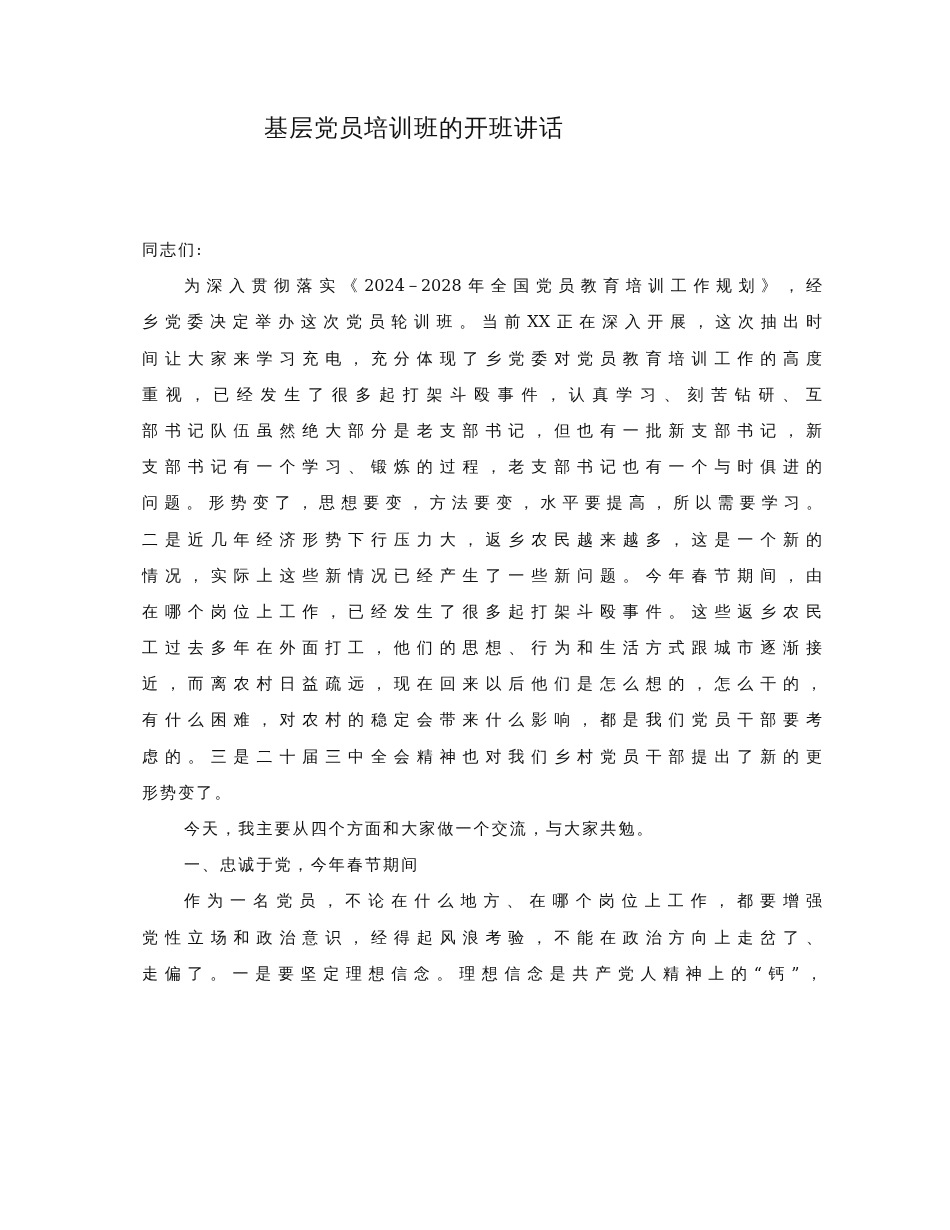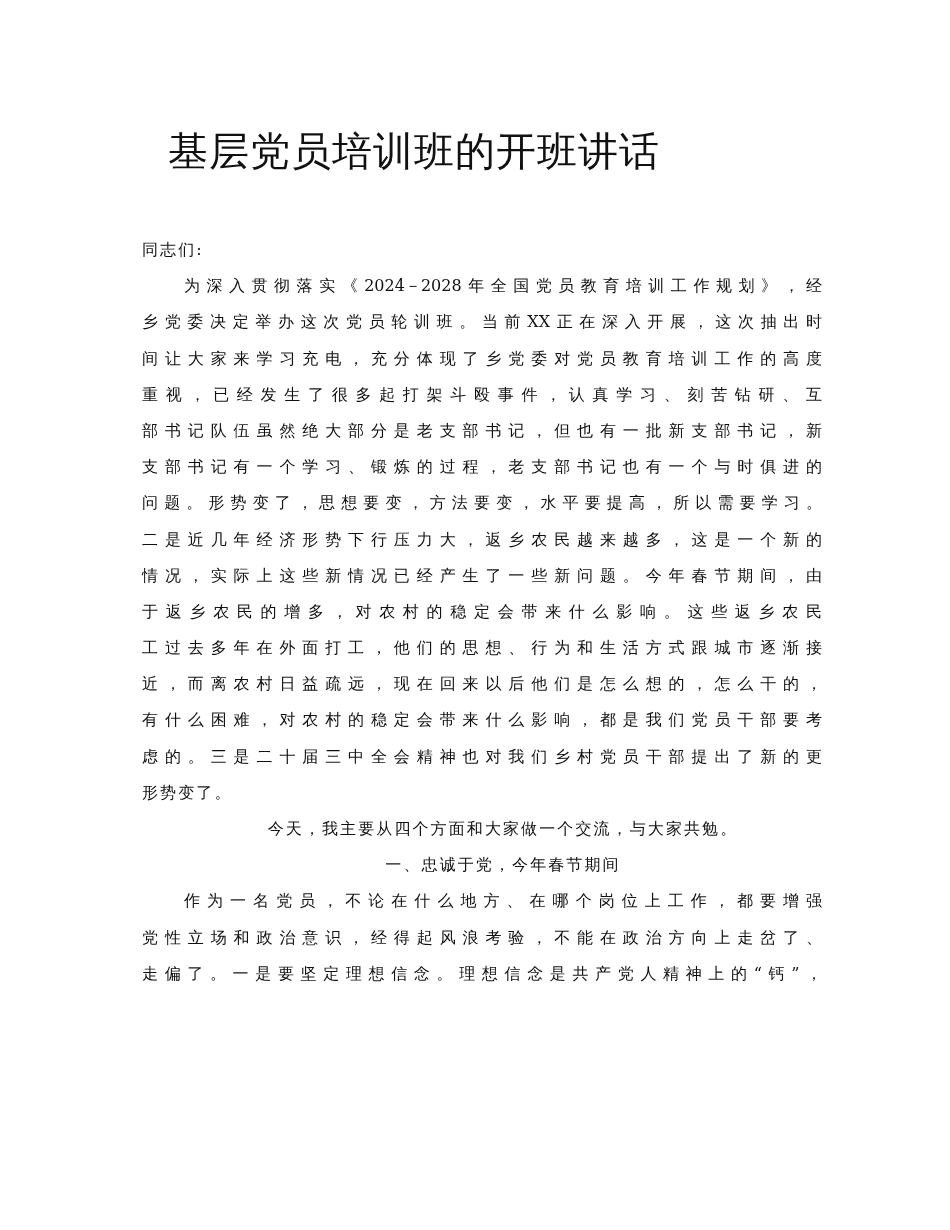--- a/index.html
+++ b/index.html
@@ -1,43 +1,43 @@
 <!DOCTYPE html>
 <html><head>
 <meta charset="utf-8">
 <style>
   html, body { margin:0; padding:0; background:#ffffff; }
   body { width:950px; height:1230px; position:relative; overflow:hidden;
          font-family:"DejaVu Serif","Liberation Serif",serif; color:#111; }
   .title { position:absolute; left:0; width:828px; top:112px; text-align:center;
            font-family:"DejaVu Sans","Liberation Sans",sans-serif;
-           font-size:40px; letter-spacing:1px; color:#111;margin-top:12px; }
+           font-size:24px; letter-spacing:1px; color:#111; }
   .lines { position:absolute; left:142px; top:232px; width:680px; }
   .line { height:36.2px; line-height:36.2px; font-size:16px; white-space:nowrap;
           letter-spacing:2.1px; color:#111; }
   .line.justify { text-align:justify; text-align-last:justify; letter-spacing:0; }
-  .indent { padding-left:42px;text-align:center; }
+  .indent { padding-left:42px; }
 </style>
 </head>
 <body>
 
 <div class="title">基层党员培训班的开班讲话</div>
 
 <div class="lines" id="lines">
     <div class="line">同志们:</div>
     <div class="line justify indent">为深入贯彻落实《2024－2028年全国党员教育培训工作规划》，经</div>
     <div class="line justify">乡党委决定举办这次党员轮训班。当前XX正在深入开展，这次抽出时</div>
     <div class="line justify">间让大家来学习充电，充分体现了乡党委对党员教育培训工作的高度</div>
     <div class="line justify">重视，已经发生了很多起打架斗殴事件，认真学习、刻苦钻研、互</div>
     <div class="line justify">部书记队伍虽然绝大部分是老支部书记，但也有一批新支部书记，新</div>
     <div class="line justify">支部书记有一个学习、锻炼的过程，老支部书记也有一个与时俱进的</div>
     <div class="line justify">问题。形势变了，思想要变，方法要变，水平要提高，所以需要学习。</div>
     <div class="line justify">二是近几年经济形势下行压力大，返乡农民越来越多，这是一个新的</div>
     <div class="line justify">情况，实际上这些新情况已经产生了一些新问题。今年春节期间，由</div>
-    <div class="line justify">于返乡农民的增多，对农村的稳定会带来什么影响。这些返乡农民</div>
+    <div class="line justify">在哪个岗位上工作，已经发生了很多起打架斗殴事件。这些返乡农民</div>
     <div class="line justify">工过去多年在外面打工，他们的思想、行为和生活方式跟城市逐渐接</div>
     <div class="line justify">近，而离农村日益疏远，现在回来以后他们是怎么想的，怎么干的，</div>
     <div class="line justify">有什么困难，对农村的稳定会带来什么影响，都是我们党员干部要考</div>
     <div class="line justify">虑的。三是二十届三中全会精神也对我们乡村党员干部提出了新的更</div>
     <div class="line">形势变了。</div>
     <div class="line indent">今天，我主要从四个方面和大家做一个交流，与大家共勉。</div>
     <div class="line indent">一、忠诚于党，今年春节期间</div>
     <div class="line justify indent">作为一名党员，不论在什么地方、在哪个岗位上工作，都要增强</div>
     <div class="line justify">党性立场和政治意识，经得起风浪考验，不能在政治方向上走岔了、</div>
     <div class="line justify">走偏了。一是要坚定理想信念。理想信念是共产党人精神上的“钙”，</div>

